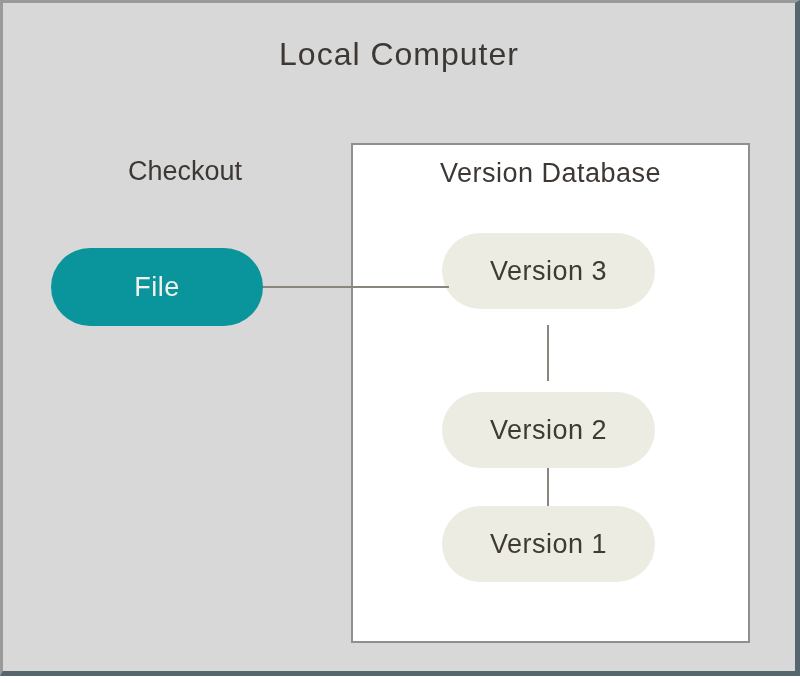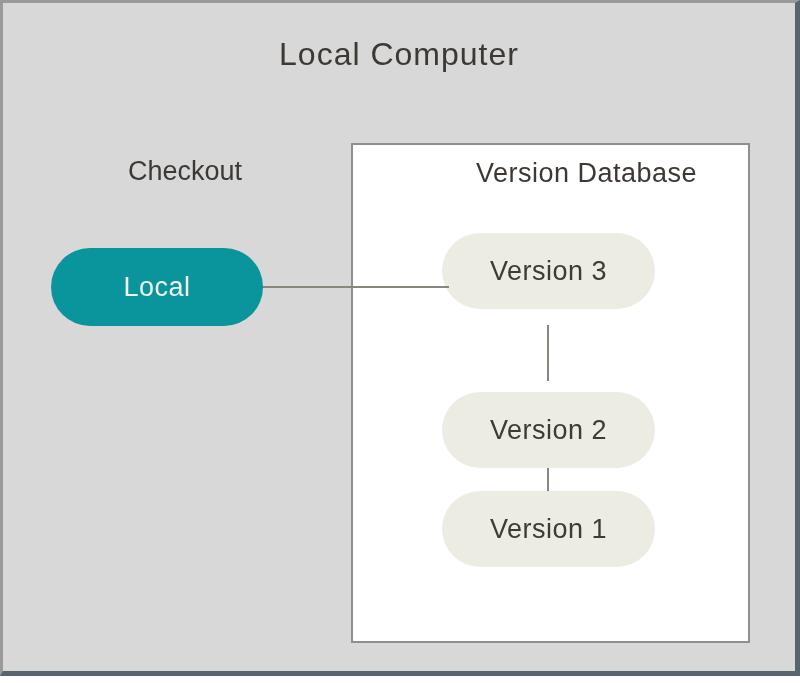--- a/index.html
+++ b/index.html
@@ -60,21 +60,20 @@
   .vdb-title {
     position: absolute;
     top: 13px;
     left: 0;
     width: 100%;
     text-align: center;
     font-size: 27px;
     letter-spacing: 0.5px;
     color: var(--text-dark, #3E3834);
     white-space: nowrap;
-    margin-left: 36px;
   }
 
   
   .pill {
     position: absolute;
     display: flex;
     align-items: center;
     justify-content: center;
     font-size: 27px;
     letter-spacing: 0.5px;
@@ -96,21 +95,21 @@
     left: 89px;            
     width: 213px;
     height: 76px;
     border-radius: 38px;
     background: var(--version-pill-bg, #EDECE3);
     color: var(--version-text, #3F3A33);
     z-index: 3;
   }
   .v3 { top: 88px; }
   .v2 { top: 247px; }
-  .v1 { top: 346px; }
+  .v1 { top: 361px; }
 
   
   .h-connector {
     position: absolute;
     left: 258px;
     top: 283px;
     width: 188px;
     height: 2px;
     background: var(--connector, #8B867D);
     z-index: 2;
@@ -128,21 +127,21 @@
 </head>
 <body>
 
 <div class="frame">
 
   <div class="main-title">Local Computer</div>
 
   <div class="checkout-label">Checkout</div>
 
   <div class="pill file-pill">
-    <span>Local</span>
+    <span>File</span>
   </div>
 
   <div class="h-connector"></div>
 
   <div class="vdb-box">
 
     <div class="vdb-title">Version Database</div>
 
     <div class="pill version-pill v3">
       <span>Version 3</span>

